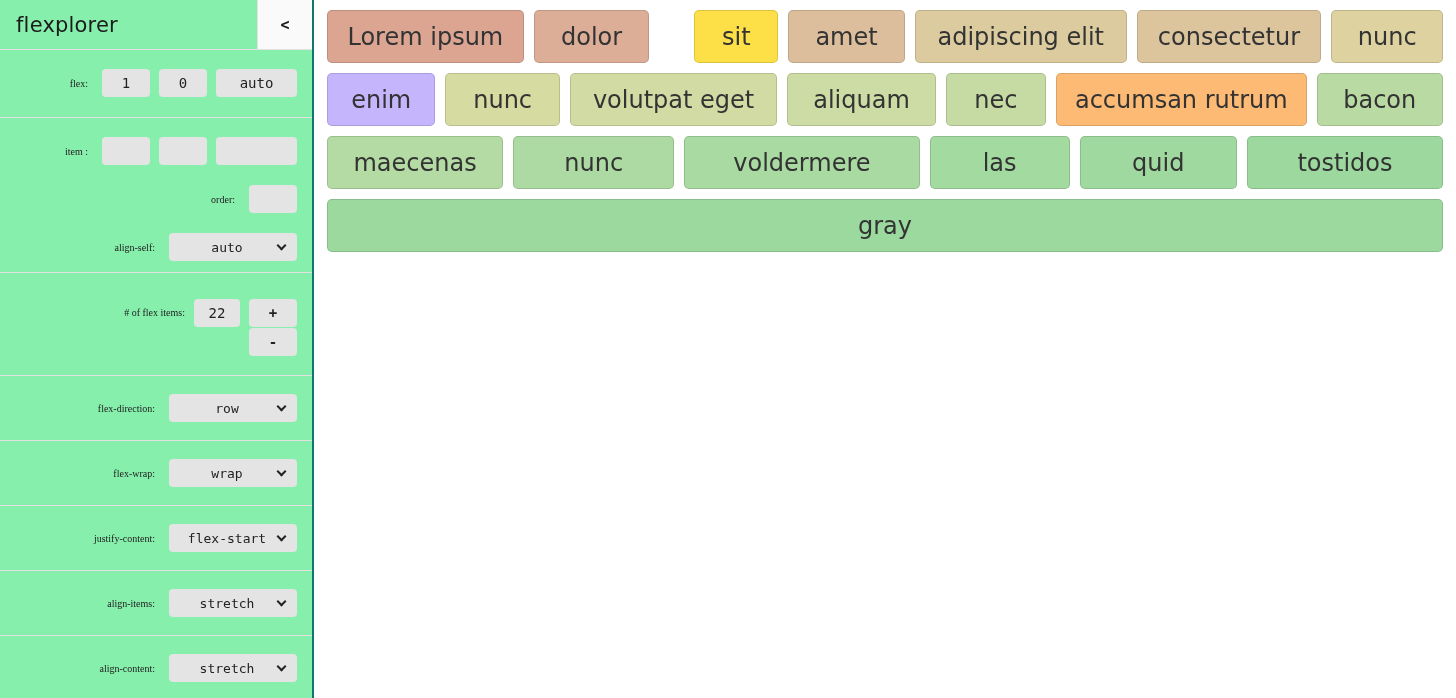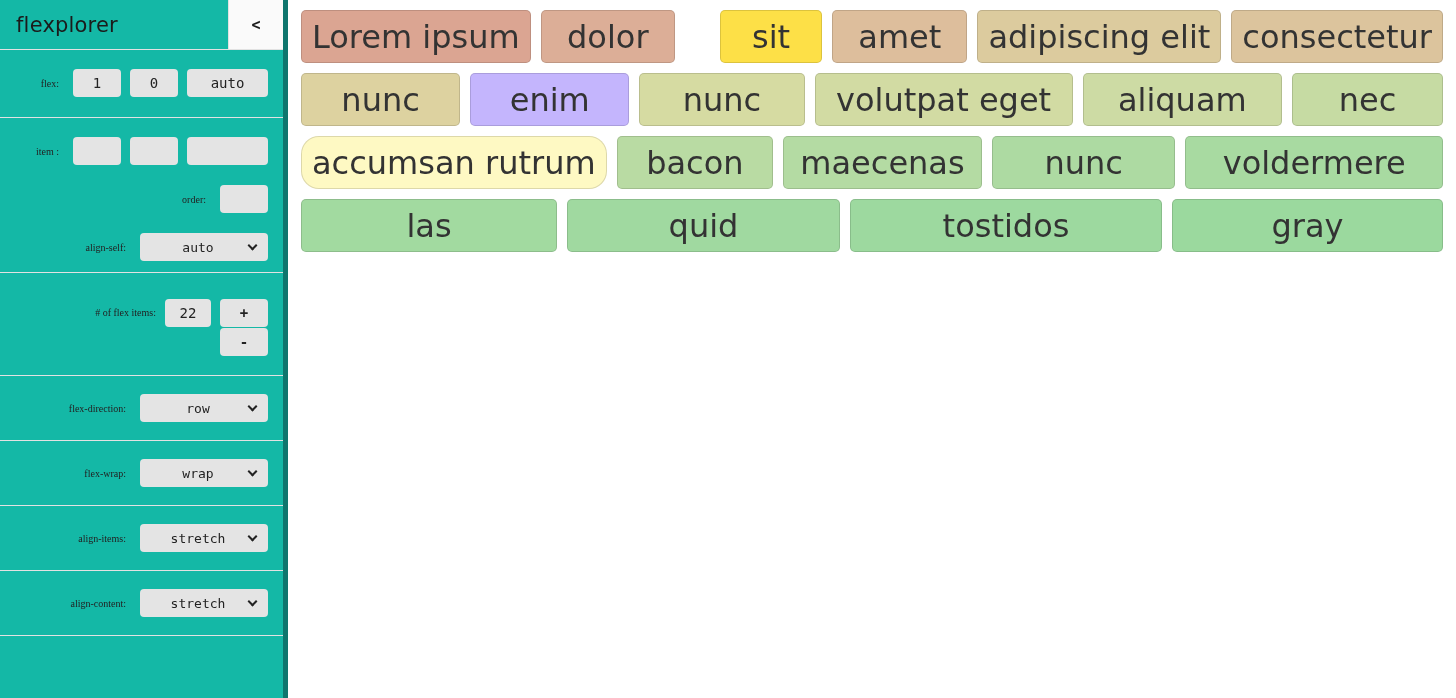--- a/index.html
+++ b/index.html
@@ -5,24 +5,24 @@
   * { box-sizing: border-box; margin: 0; padding: 0; }
   html, body { width: 1456px; height: 698px; overflow: hidden; }
   body {
     display: flex;
     font-family: "DejaVu Sans", sans-serif;
     background: #ffffff;
   }
 
   
   .sidebar {
-    width: 288px;
+    width: 314px;
     height: 698px;
-    background: #14b8a6;
-    border-right: 5px solid #0f766e;
+    background: #86efac;
+    border-right: 2px solid #0f766e;
     flex: 0 0 auto;
   }
   .sb-header {
     height: 50px;
     border-bottom: 1px solid #e2e2e2;
     display: flex;
     align-items: stretch;
   }
   .sb-title {
     flex: 1;
@@ -135,21 +135,21 @@
   }
   .fi {
     flex: 1 0 auto;
     height: 53px;
     margin: 5px;
     border: 1px solid rgba(0,0,0,0.13);
     border-radius: 5px;
     display: flex;
     align-items: center;
     justify-content: center;
-    font-size: 32px;
+    font-size: 24px;
     color: #333333;
     white-space: nowrap;
     padding: 0 10px;
     cursor: pointer;
   }
 </style>
 </head>
 <body>
 
 <div class="sidebar">
@@ -214,20 +214,29 @@
   <div class="group g-sel">
     <div class="row">
       <span class="lbl">flex-wrap:</span>
       <div class="sel">
         <span class="sel-val">wrap</span>
         <span class="chev"></span>
       </div>
     </div>
   </div>
 
+  <div class="group g-sel">
+    <div class="row">
+      <span class="lbl">justify-content:</span>
+      <div class="sel">
+        <span class="sel-val">flex-start</span>
+        <span class="chev"></span>
+      </div>
+    </div>
+  </div>
 
   <div class="group g-sel">
     <div class="row">
       <span class="lbl">align-items:</span>
       <div class="sel">
         <span class="sel-val">stretch</span>
         <span class="chev"></span>
       </div>
     </div>
   </div>
@@ -250,21 +259,21 @@
     <div class="fi" style="background: #fde047; flex-basis: 70px; color: rgb(51, 51, 51); margin-left: 40px;">sit</div>
     <div class="fi" style="background: rgb(221, 190, 156); flex-basis: 103px; color: rgb(51, 51, 51);">amet</div>
     <div class="fi" style="background: rgb(220, 203, 158); flex-basis: 198px; color: rgb(51, 51, 51);">adipiscing elit</div>
     <div class="fi" style="background: rgb(220, 196, 157); flex-basis: 171px; color: rgb(51, 51, 51);">consectetur</div>
     <div class="fi" style="background: rgb(221, 210, 160); flex-basis: 98px; color: rgb(51, 51, 51);">nunc</div>
     <div class="fi" style="background: #c4b5fd; flex-basis: 98px; color: rgb(51, 51, 51);">enim</div>
     <div class="fi" style="background: rgb(214, 219, 162); flex-basis: 104px; color: rgb(51, 51, 51);">nunc</div>
     <div class="fi" style="background: rgb(210, 219, 163); flex-basis: 197px; color: rgb(51, 51, 51);">volutpat eget</div>
     <div class="fi" style="background: rgb(205, 219, 164); flex-basis: 138px; color: rgb(51, 51, 51);">aliquam</div>
     <div class="fi" style="background: rgb(198, 219, 163); flex-basis: 90px; color: rgb(51, 51, 51);">nec</div>
-    <div class="fi" style="background: #fef9c3; flex-basis: 240px; color: rgb(51, 51, 51); border-radius: 18px;">accumsan rutrum</div>
+    <div class="fi" style="background: #fdba74; flex-basis: 240px; color: rgb(51, 51, 51);">accumsan rutrum</div>
     <div class="fi" style="background: rgb(185, 219, 163); flex-basis: 116px; color: rgb(51, 51, 51);">bacon</div>
     <div class="fi" style="background: rgb(180, 219, 163); flex-basis: 158px; color: rgb(51, 51, 51);">maecenas</div>
     <div class="fi" style="background: rgb(173, 218, 162); flex-basis: 143px; color: rgb(51, 51, 51);">nunc</div>
     <div class="fi" style="background: rgb(168, 218, 161); flex-basis: 217px; color: rgb(51, 51, 51);">voldermere</div>
     <div class="fi" style="background: rgb(162, 218, 160); flex-basis: 122px; color: rgb(51, 51, 51);">las</div>
     <div class="fi" style="background: rgb(160, 217, 160); flex-basis: 139px; color: rgb(51, 51, 51);">quid</div>
     <div class="fi" style="background: rgb(157, 217, 159); flex-basis: 178px; color: rgb(51, 51, 51);">tostidos</div>
     <div class="fi" style="background: rgb(155, 217, 158); flex-basis: 137px; color: rgb(51, 51, 51);">gray</div>
   </div>
 

